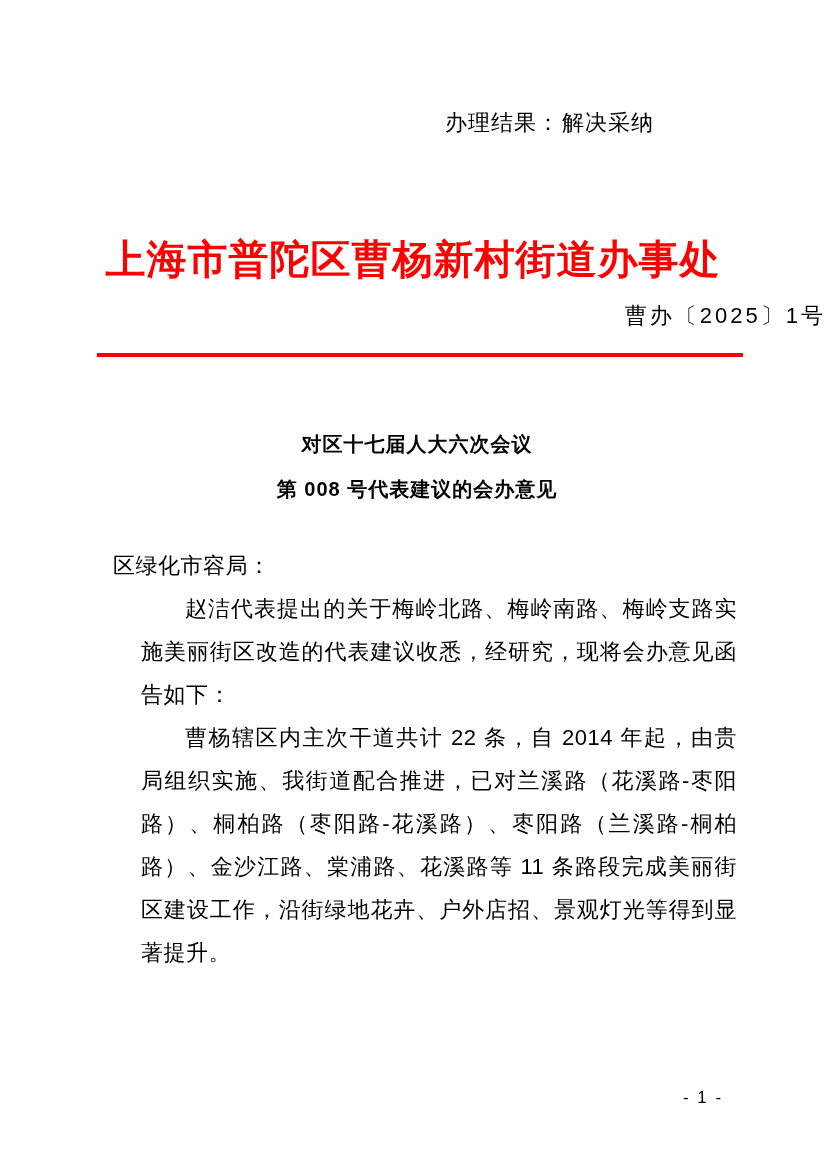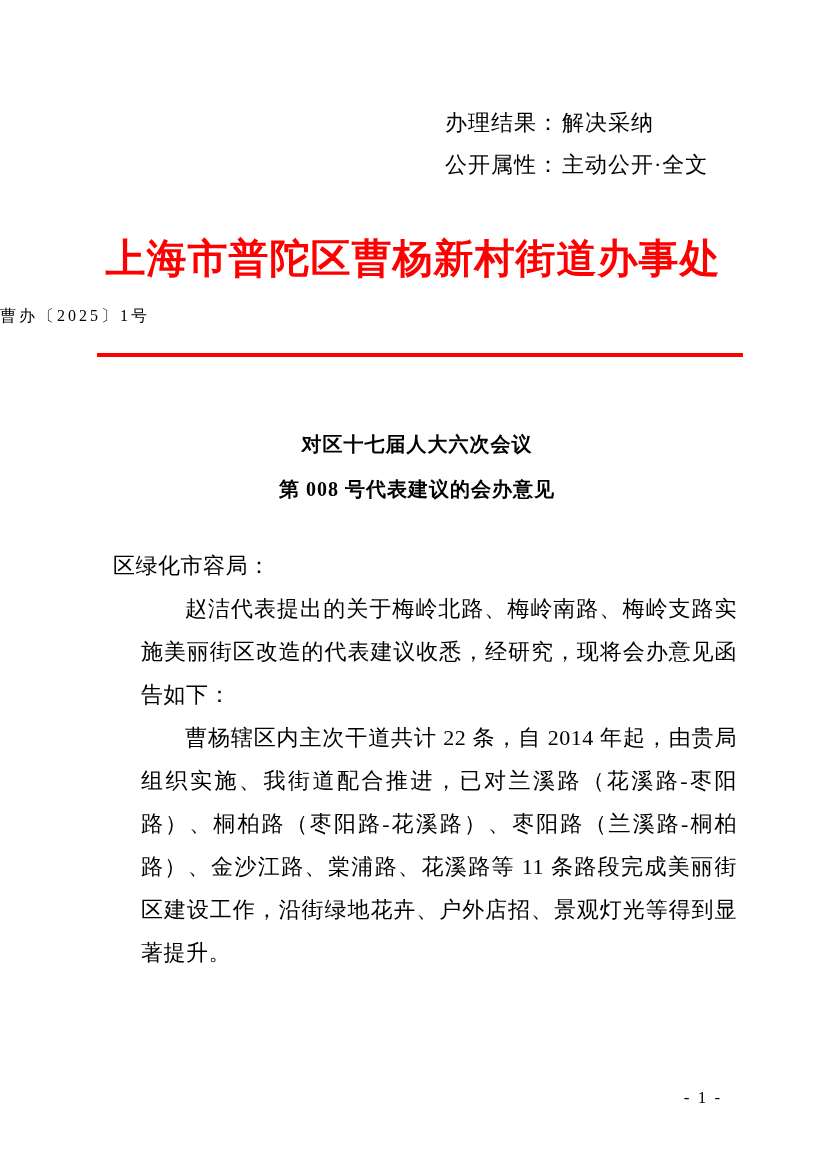--- a/index.html
+++ b/index.html
@@ -6,21 +6,21 @@
     margin: 0;
     padding: 0;
     background: #ffffff;
   }
   .page {
     position: relative;
     width: 826px;
     height: 1169px;
     background: #ffffff;
     overflow: hidden;
-    font-family: Liberation Serif, serif;
+    font-family: Liberation Sans, sans-serif;
     color: #000000;
   }
   
   .meta {
     position: absolute;
     top: 102px;
     left: 445px;
     font-size: 22px;
     line-height: 42px;
     white-space: nowrap;
@@ -40,22 +40,22 @@
     font-weight: bold;
     line-height: 60px;
     letter-spacing: 1px;
     white-space: nowrap;
   }
   .doc-number {
     position: absolute;
     top: 300px;
     left: 0;
     width: 826px;
-    text-align: left;
-    font-size: 16px;
+    text-align: right;
+    font-size: 22px;
     line-height: 32px;
     letter-spacing: 3px;
   }
   .red-line {
     position: absolute;
     top: 353px;
     left: 97px;
     width: 646px;
     height: 4px;
     background: var(--accent, #ff0000);
@@ -105,23 +105,20 @@
 </style>
 </head>
 <body>
 
 <div class="page">
 
   <div class="meta">
     <div class="meta-line">
       <span class="label">办理结果：</span><span class="value">解决采纳</span>
     </div>
-    <div class="meta-line">
-      <span class="label">公开属性：</span><span class="value">主动公开·全文</span>
-    </div>
   </div>
 
   <div class="org-name">上海市普陀区曹杨新村街道办事处</div>
 
   <div class="doc-number">曹办〔2025〕1号</div>
 
   <div class="red-line"></div>
 
   <div class="doc-title">
     <div>对区十七届人大六次会议</div>

